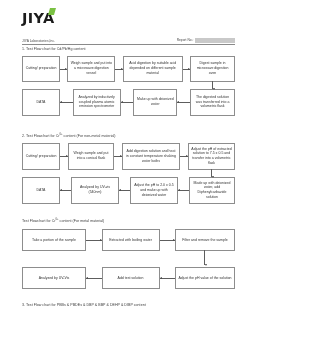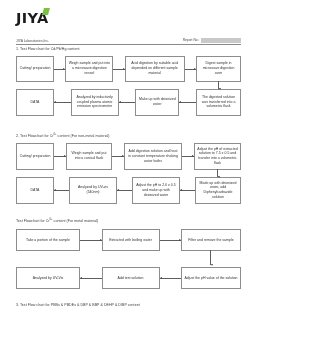--- a/index.html
+++ b/index.html
@@ -13,21 +13,21 @@
     overflow: hidden;
     font-family: "Liberation Sans", sans-serif;
     color: #3a3a3a;
     position: relative;
   }
   .page {
     width: 257px;
     height: 350px;
     position: relative;
     box-sizing: border-box;
-    padding: 0 16px;
+    padding: 0 22px;
   }
 
   
   .logo-wrap {
     padding-top: 9px;
     height: 20px;
   }
   .logo {
     position: relative;
     display: inline-block;

